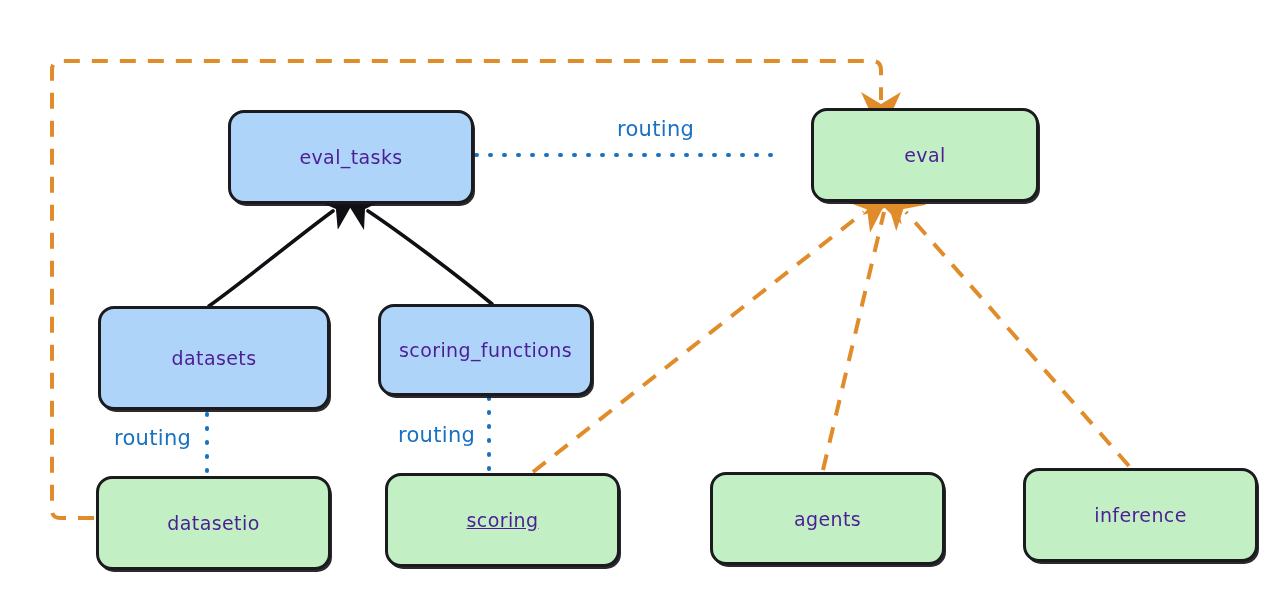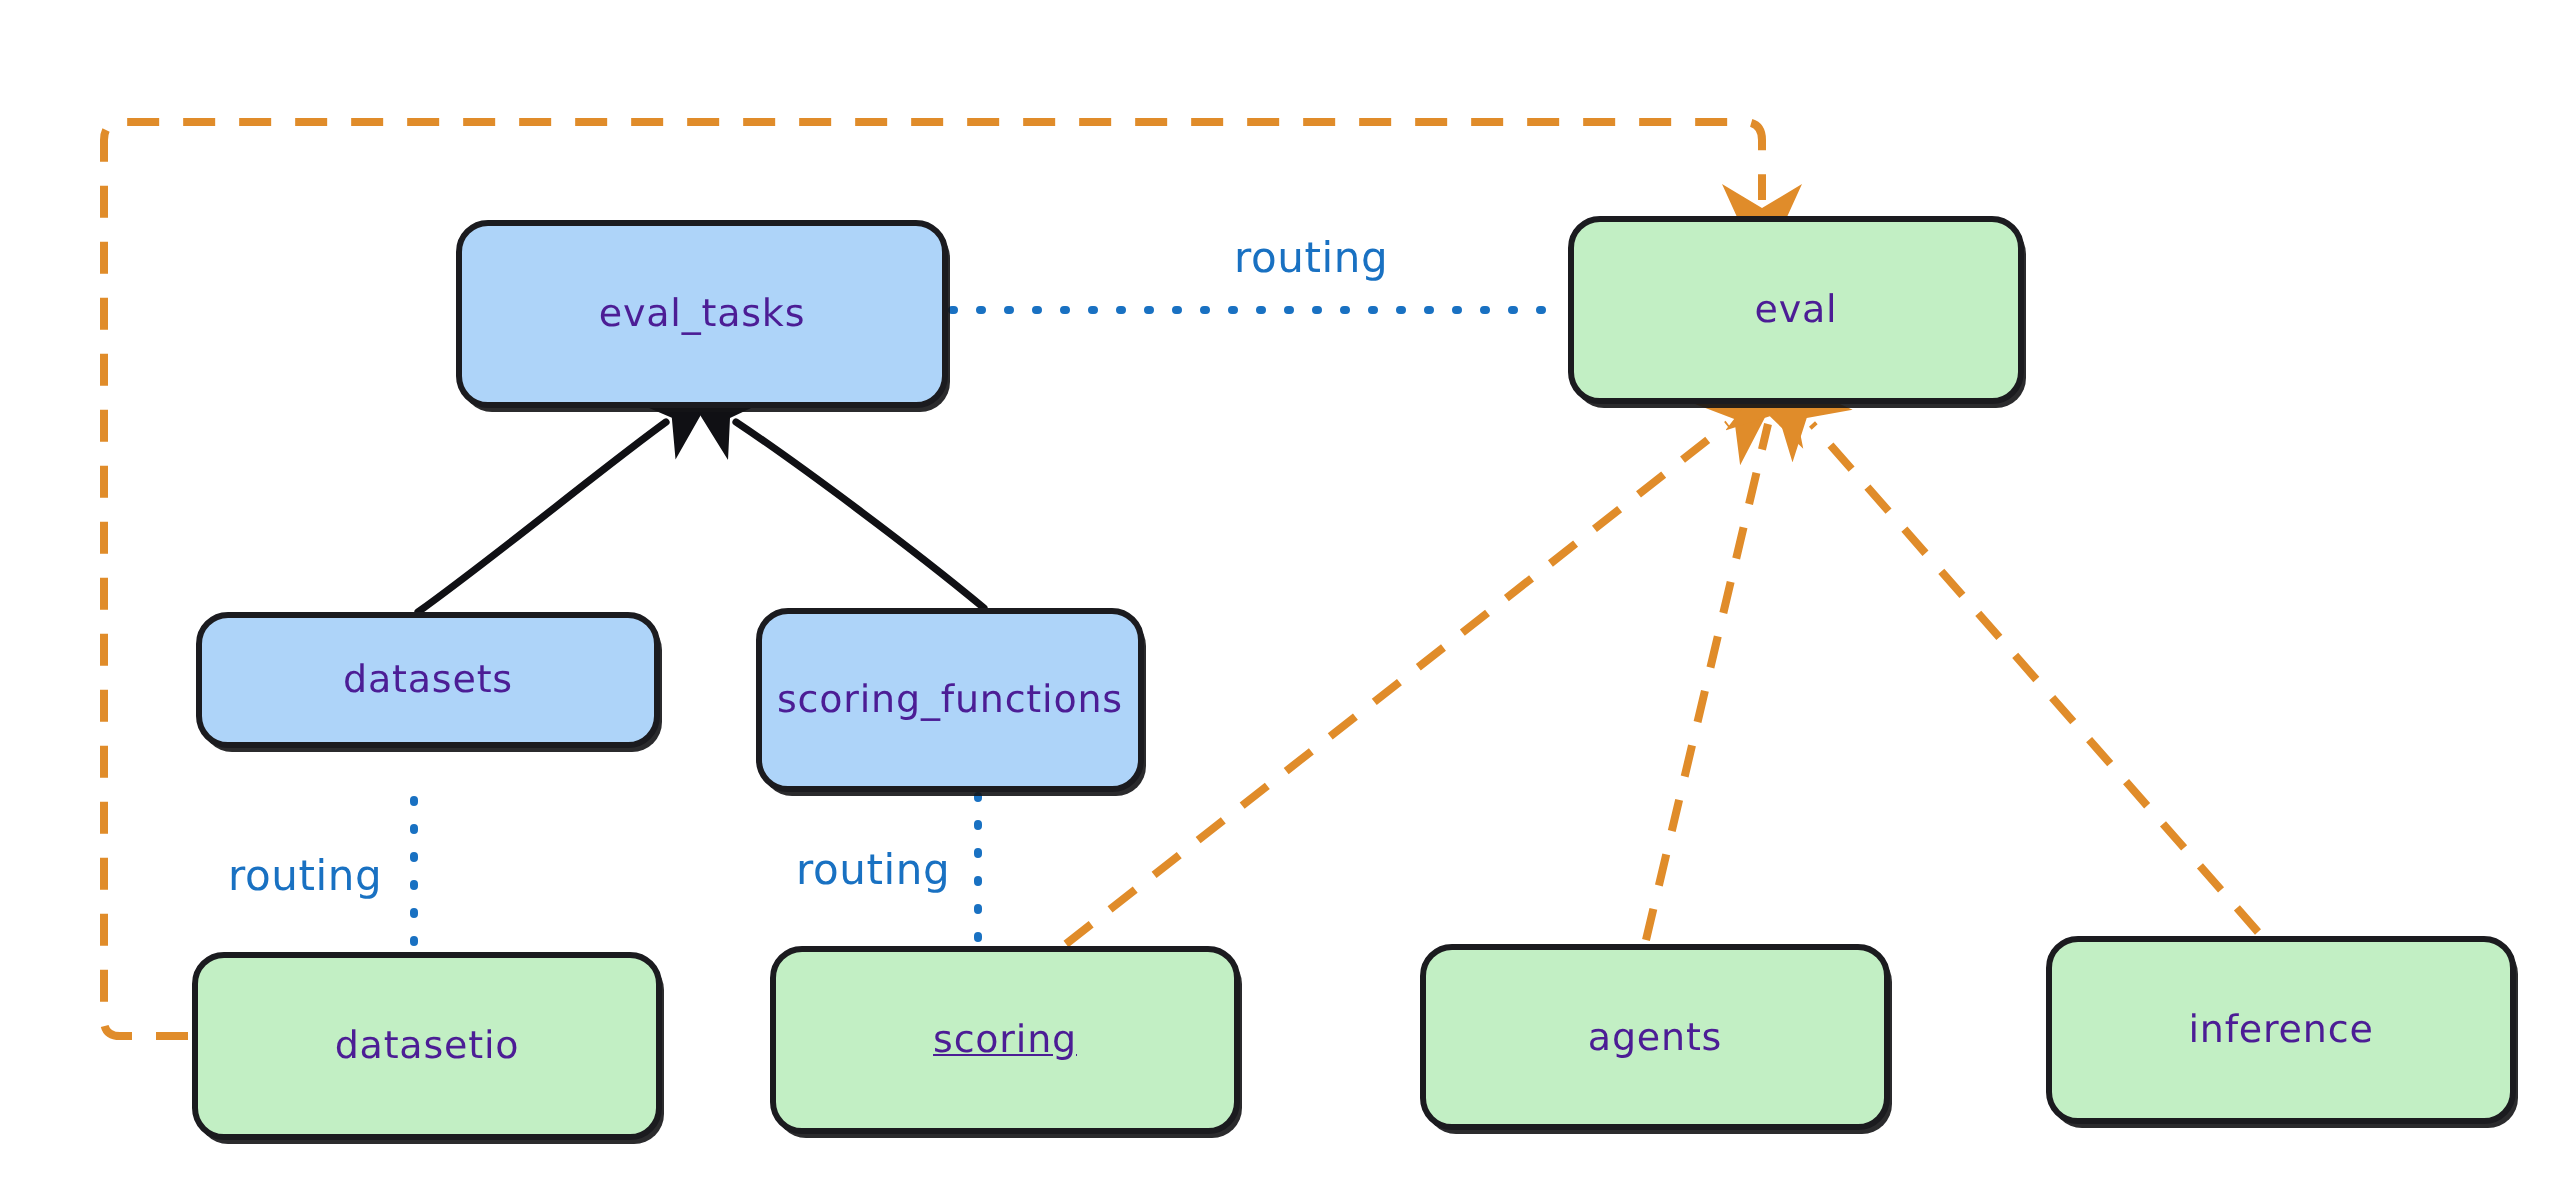--- a/index.html
+++ b/index.html
@@ -86,29 +86,29 @@
 
     <path d="M 823,470 L 884,212" fill="none" stroke="#e08c2a" stroke-width="4" stroke-linecap="butt" stroke-dasharray="16 12" marker-end="url(#arrow-orange)"></path>
 
     <path d="M 1129,466 L 906,212" fill="none" stroke="#e08c2a" stroke-width="4" stroke-linecap="butt" stroke-dasharray="16 12" marker-end="url(#arrow-orange)"></path>
   </svg>
 
   <div class="node blue" style="left:228px; top:110px; width:246px; height:94px;">
     <span class="label">eval_tasks</span>
   </div>
 
-  <div class="node green" style="left:784px; top:108px; width:228px; height:94px;">
+  <div class="node green" style="left:811px; top:108px; width:228px; height:94px;">
     <span class="label">eval</span>
   </div>
 
-  <div class="node blue" style="left:98px; top:306px; width:232px; height:68px;">
+  <div class="node blue" style="left:98px; top:306px; width:232px; height:104px;">
     <span class="label">datasets</span>
   </div>
 
-  <div class="node blue" style="left:378px; top:304px; width:194px; height:92px;">
+  <div class="node blue" style="left:378px; top:304px; width:215px; height:92px;">
     <span class="label">scoring_functions</span>
   </div>
 
   <div class="node green" style="left:96px; top:476px; width:235px; height:94px;">
     <span class="label">datasetio</span>
   </div>
 
   <div class="node green" style="left:385px; top:473px; width:235px; height:94px;text-decoration:underline;">
     <span class="label">scoring</span>
   </div>

